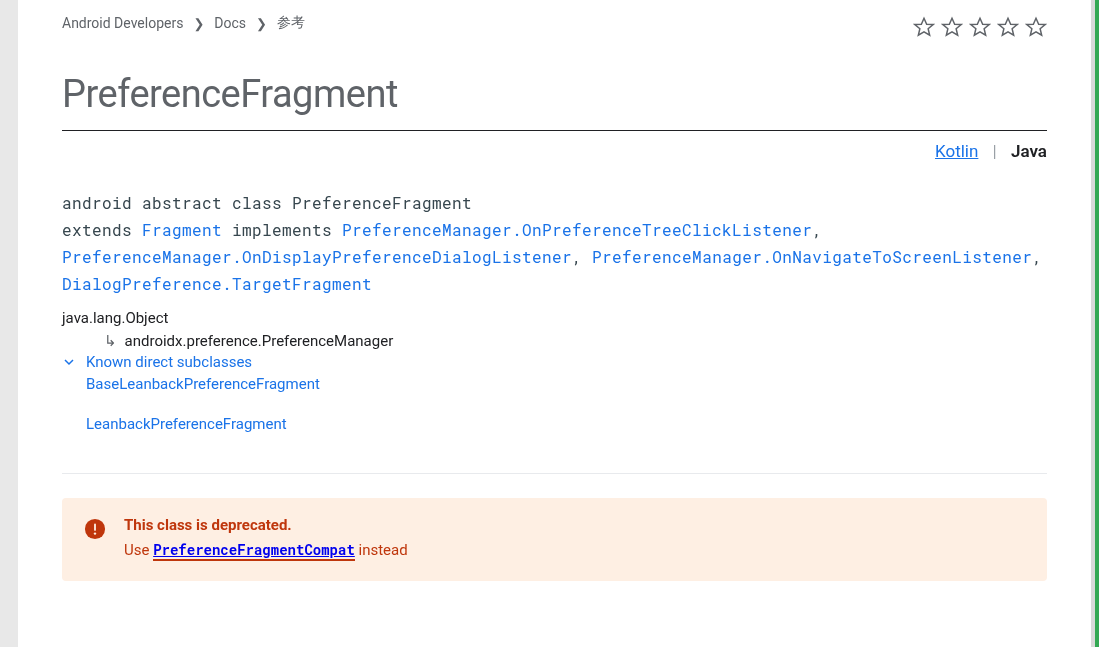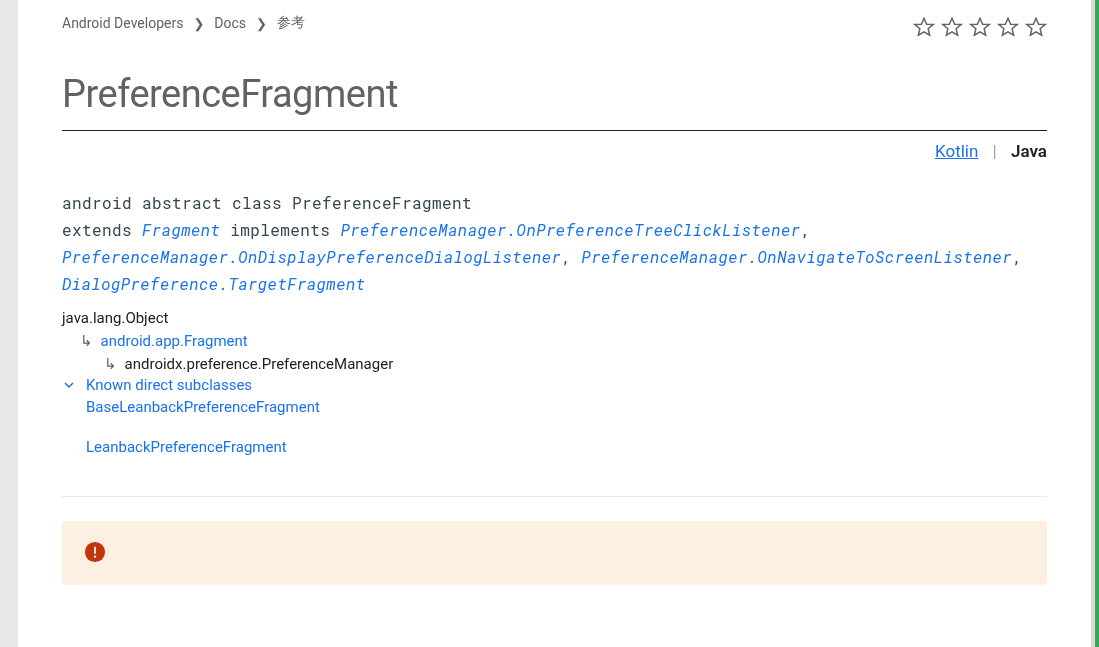--- a/index.html
+++ b/index.html
@@ -64,21 +64,21 @@
   .lang-tabs .sep { color: #9aa0a6; padding: 0 10px; }
   .lang-tabs .java { color: #202124; font-weight: 600; }
   .sig {
     font-family: "Roboto Mono", Menlo, Consolas, monospace;
     font-size: 16px;
     line-height: 27px;
     letter-spacing: 0.4px;
     color: #37474f;
     margin-top: 28px;
   }
-  .sig a { color: #1a73e8; text-decoration: none; font-style: italic; }
+  .sig a { color: #1a73e8; text-decoration: none; }
   .hierarchy {
     margin-top: 10px;
     font-size: 15px;
     line-height: 23px;
     color: #202124;
   }
   .hierarchy .l1 { padding-left: 18px; }
   .hierarchy .l2 { padding-left: 42px; }
   .hierarchy a { color: #1a73e8; text-decoration: none; }
   .arrow-down-right { color: #5f6368; padding-right: 8px; }
@@ -173,23 +173,20 @@
       <span class="java">Java</span>
     </div>
 
     <div class="sig">
       <span>android abstract class </span><span>PreferenceFragment</span><br>
       <span>extends </span><a href="#">Fragment</a><span> implements </span><a href="#">PreferenceManager.OnPreferenceTreeClickListener</a><span>, </span><a href="#">PreferenceManager.OnDisplayPreferenceDialogListener</a><span>, </span><a href="#">PreferenceManager.OnNavigateToScreenListener</a><span>, </span><a href="#">DialogPreference.TargetFragment</a>
     </div>
 
     <div class="hierarchy">
       <div>java.lang.Object</div>
-      <div class="l1">
-        <span class="arrow-down-right">↳</span><a href="#">android.app.Fragment</a>
-      </div>
       <div class="l2">
         <span class="arrow-down-right">↳</span><span>androidx.preference.PreferenceManager</span>
       </div>
     </div>
 
     <div class="subclasses">
       <div class="sc-block">
         <div class="sc-head">
           <span class="expand-icon">
               <svg viewBox="0 0 10 10">
@@ -212,17 +209,23 @@
     <hr class="divider">
 
     <div class="deprecation">
       <span class="warn-icon">
         <svg viewBox="0 0 24 24">
             <circle cx="12" cy="12" r="11" fill="#bf360c"></circle>
             <rect x="11" y="6" width="2" height="8" rx="1" fill="#feefe3"></rect>
             <circle cx="12" cy="17" r="1.3" fill="#feefe3"></circle>
           </svg>
       </span>
+      <div class="dep-body">
+        <div class="dep-title">This class is deprecated.</div>
+        <div class="dep-line">
+          <span>Use </span><a href="#"><code>PreferenceFragmentCompat</code></a><span> instead</span>
+        </div>
+      </div>
     </div>
 
   </div>
   <div class="right-edge"></div>
 </div>
 
 </body></html>

